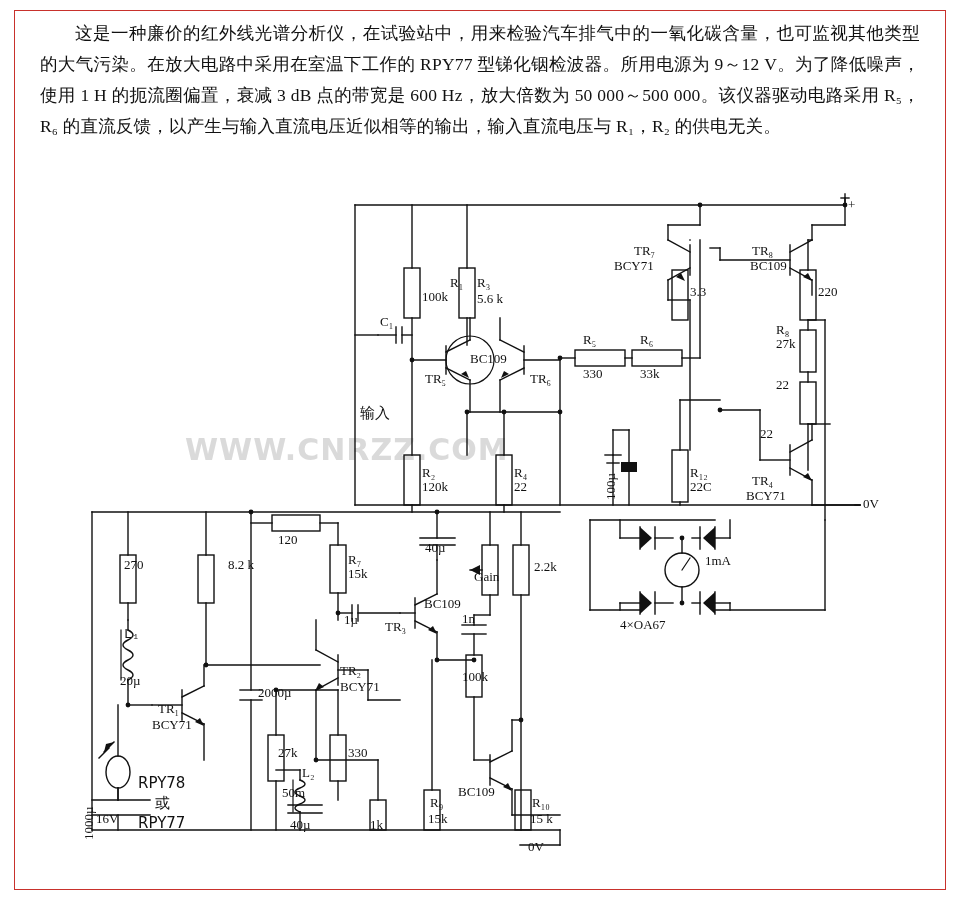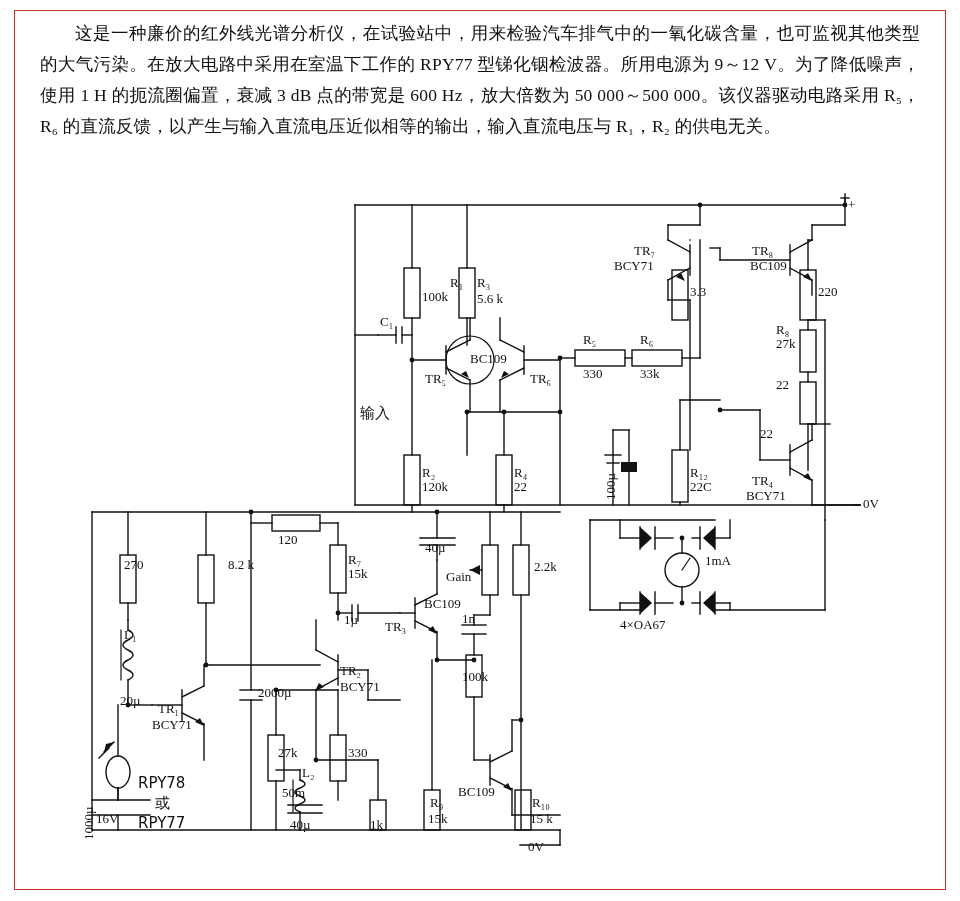--- a/index.html
+++ b/index.html
@@ -105,20 +105,21 @@
 </head>
 <body>
 
 <div id="page">
   <div class="frame"></div>
 
   <div class="desc">
     <p>这是一种廉价的红外线光谱分析仪，在试验站中，用来检验汽车排气中的一氧化碳含量，也可监视其他类型的大气污染。在放大电路中采用在室温下工作的 RPY77 型锑化铟检波器。所用电源为 9～12 V。为了降低噪声，使用 1 H 的扼流圈偏置，衰减 3 dB 点的带宽是 600 Hz，放大倍数为 50 000～500 000。该仪器驱动电路采用 R₅，R₆ 的直流反馈，以产生与输入直流电压近似相等的输出，输入直流电压与 R₁，R₂ 的供电无关。</p>
   </div>
 
+  <div class="wm-center">WWW.CNRZZ.COM</div>
 
   <svg id="schem" viewBox="0 0 960 901">
     <g stroke="#111" stroke-width="1.4" fill="none" stroke-linecap="square">
 
       <path d="M355 205 H 845"></path>
       <path d="M355 205 V 505"></path>
 
       <path d="M412 205 V 268"></path>
       <path d="M467 205 V 268"></path>
 
@@ -505,35 +506,35 @@
   <div class="lbl" style="left:620px; top:618px;">4×OA67</div>
 
   <div class="lbl" style="left:278px; top:533px;">120</div>
   <div class="lbl" style="left:124px; top:558px;">270</div>
   <div class="lbl" style="left:228px; top:558px;">8.2 k</div>
 
   <div class="lbl" style="left:348px; top:553px;">R₇</div>
   <div class="lbl" style="left:348px; top:567px;">15k</div>
 
   <div class="lbl" style="left:425px; top:541px;">40µ</div>
-  <div class="lbl" style="left:446px; top:570px;">Gain</div>
+  <div class="lbl" style="left:474px; top:570px;">Gain</div>
   <div class="lbl" style="left:534px; top:560px;text-align:right;">2.2k</div>
 
   <div class="lbl" style="left:424px; top:597px;">BC109</div>
   <div class="lbl" style="left:385px; top:620px;">TR₃</div>
   <div class="lbl" style="left:344px; top:613px;">1µ</div>
 
   <div class="lbl" style="left:462px; top:612px;">1n</div>
   <div class="lbl" style="left:462px; top:670px;">100k</div>
 
   <div class="lbl" style="left:340px; top:664px;">TR₂</div>
   <div class="lbl" style="left:340px; top:680px;">BCY71</div>
 
-  <div class="lbl" style="left:124px; top:628px;">L₁</div>
-  <div class="lbl" style="left:120px; top:694px;">20µ</div>
+  <div class="lbl" style="left:124px; top:628px;font-family:Liberation Mono, monospace;">L₁</div>
+  <div class="lbl" style="left:120px; top:674px;">20µ</div>
 
   <div class="lbl" style="left:158px; top:702px;">TR₁</div>
   <div class="lbl" style="left:152px; top:718px;">BCY71</div>
 
   <div class="lbl" style="left:258px; top:686px;">2000µ</div>
   <div class="lbl" style="left:278px; top:746px;">27k</div>
   <div class="lbl" style="left:348px; top:746px;">330</div>
 
   <div class="lbl" style="left:302px; top:766px;">L₂</div>
   <div class="lbl" style="left:282px; top:786px;font-family:Liberation Serif, serif;">50m</div>

